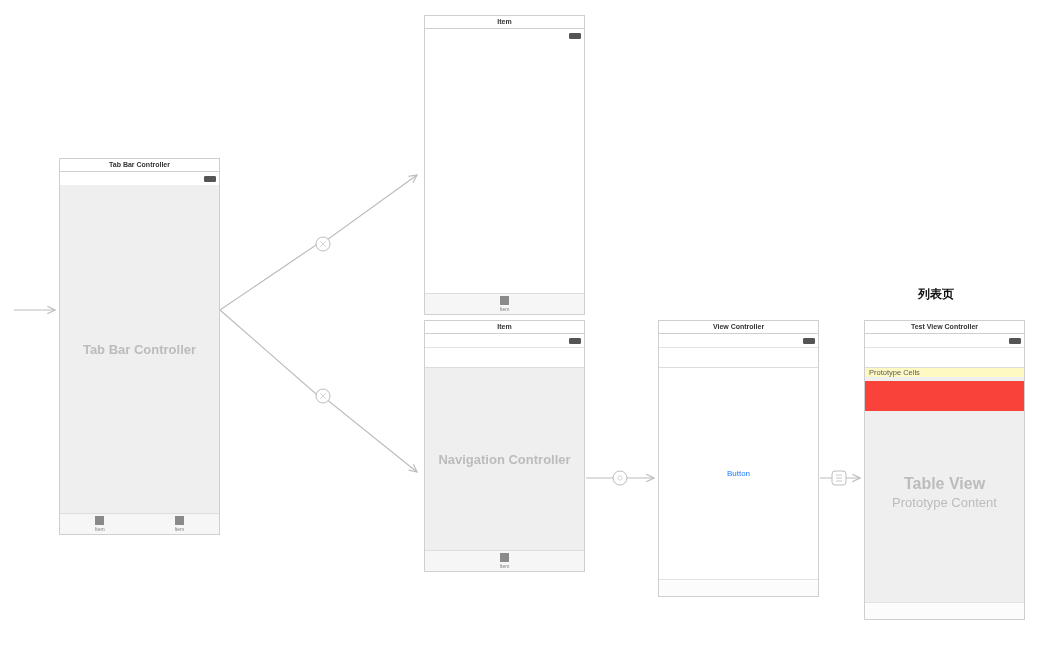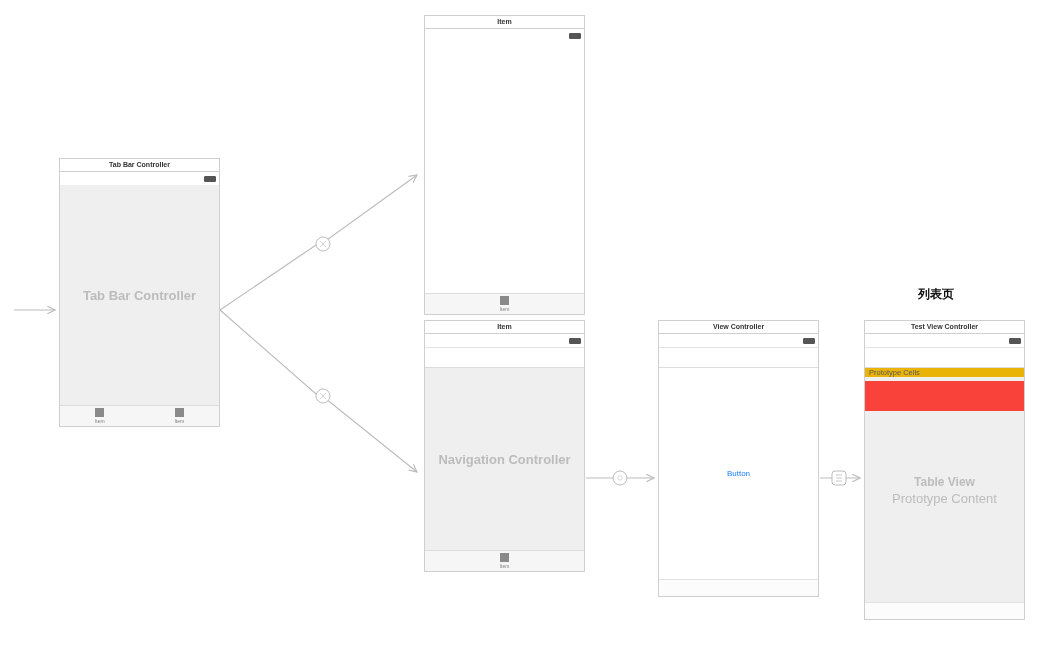--- a/index.html
+++ b/index.html
@@ -101,21 +101,21 @@
     padding: 0;
   }
   .proto-label {
     position: absolute;
     top: 0;
     left: 0;
     right: 0;
     font-size: 7.5px;
     color: #5a5a5a;
     padding: 0 4px;
-    background: #eab308;
+    background: #fef9c3;
   }
   .proto-cell {
     position: absolute;
     top: 13px;
     left: 0;
     right: 0;
     height: 30px;
     background: #f9423a;
   }
   .scene-footer {
@@ -173,21 +173,21 @@
 
   <rect class="seg-badge" x="832" y="471" width="14" height="14" rx="3"></rect>
   <path d="M 836 475 h6 M 836 478 h6 M 836 481 h6" stroke="#bcbcbc" stroke-width="0.8"></path>
 
   <path d="M 320 241 l 6 6 M 326 241 l -6 6" stroke="#cccccc" stroke-width="0.8"></path>
   <path d="M 320 393 l 6 6 M 326 393 l -6 6" stroke="#cccccc" stroke-width="0.8"></path>
 
   <circle cx="620" cy="478" r="2.2" fill="none" stroke="#cccccc" stroke-width="0.8"></circle>
 </svg>
 
-<div class="scene" style="left:59px; top:158px; width:161px; height:269px;">
+<div class="scene" style="left:59px; top:158px; width:161px; height:377px;">
   <div class="scene-title">Tab Bar Controller</div>
   <div class="status-row">
     <span class="battery-icon"></span>
   </div>
   <div class="scene-body">
     <div class="placeholder-big" style="font-size:13px;">Tab Bar Controller</div>
   </div>
   <div class="tab-bar">
     <div class="tab-item">
       <span class="tab-icon"></span>
@@ -246,20 +246,20 @@
 <div class="scene" style="left:864px; top:320px; width:161px; height:300px;">
   <div class="scene-title">Test View Controller</div>
   <div class="status-row">
     <span class="battery-icon"></span>
   </div>
   <div class="nav-bar-strip"></div>
   <div class="scene-body" style="justify-content:flex-start;">
     <div class="proto-label">Prototype Cells</div>
     <div class="proto-cell"></div>
     <div style="position:absolute; top:50%; left:0; right:0; text-align:center; transform:translateY(-10px);">
-      <div class="placeholder-big" style="font-size:12px;">Table View</div>
+      <div class="placeholder-big" style="font-size:16px;">Table View</div>
       <div class="placeholder-sub">Prototype Content</div>
     </div>
   </div>
   <div class="scene-footer"></div>
 </div>
 
 <div class="floating-label" style="left:918px; top:286px;">列表页</div>
 
 </body></html>

